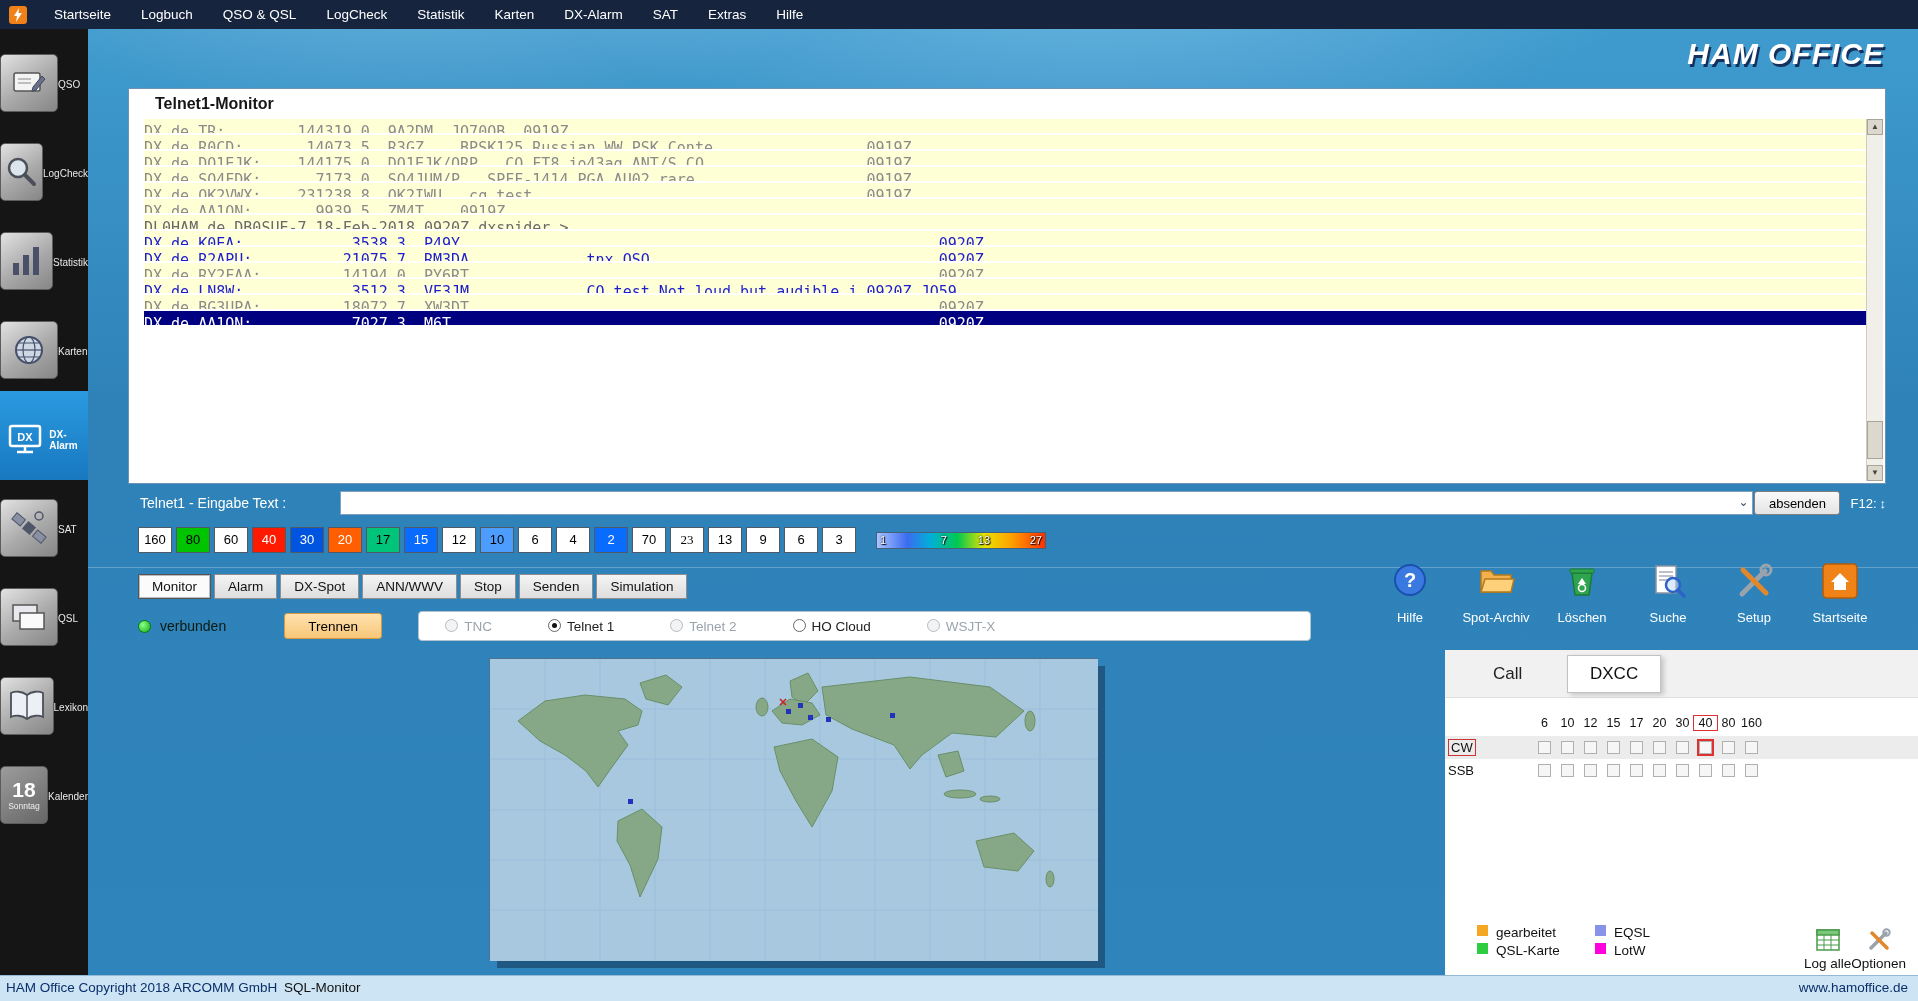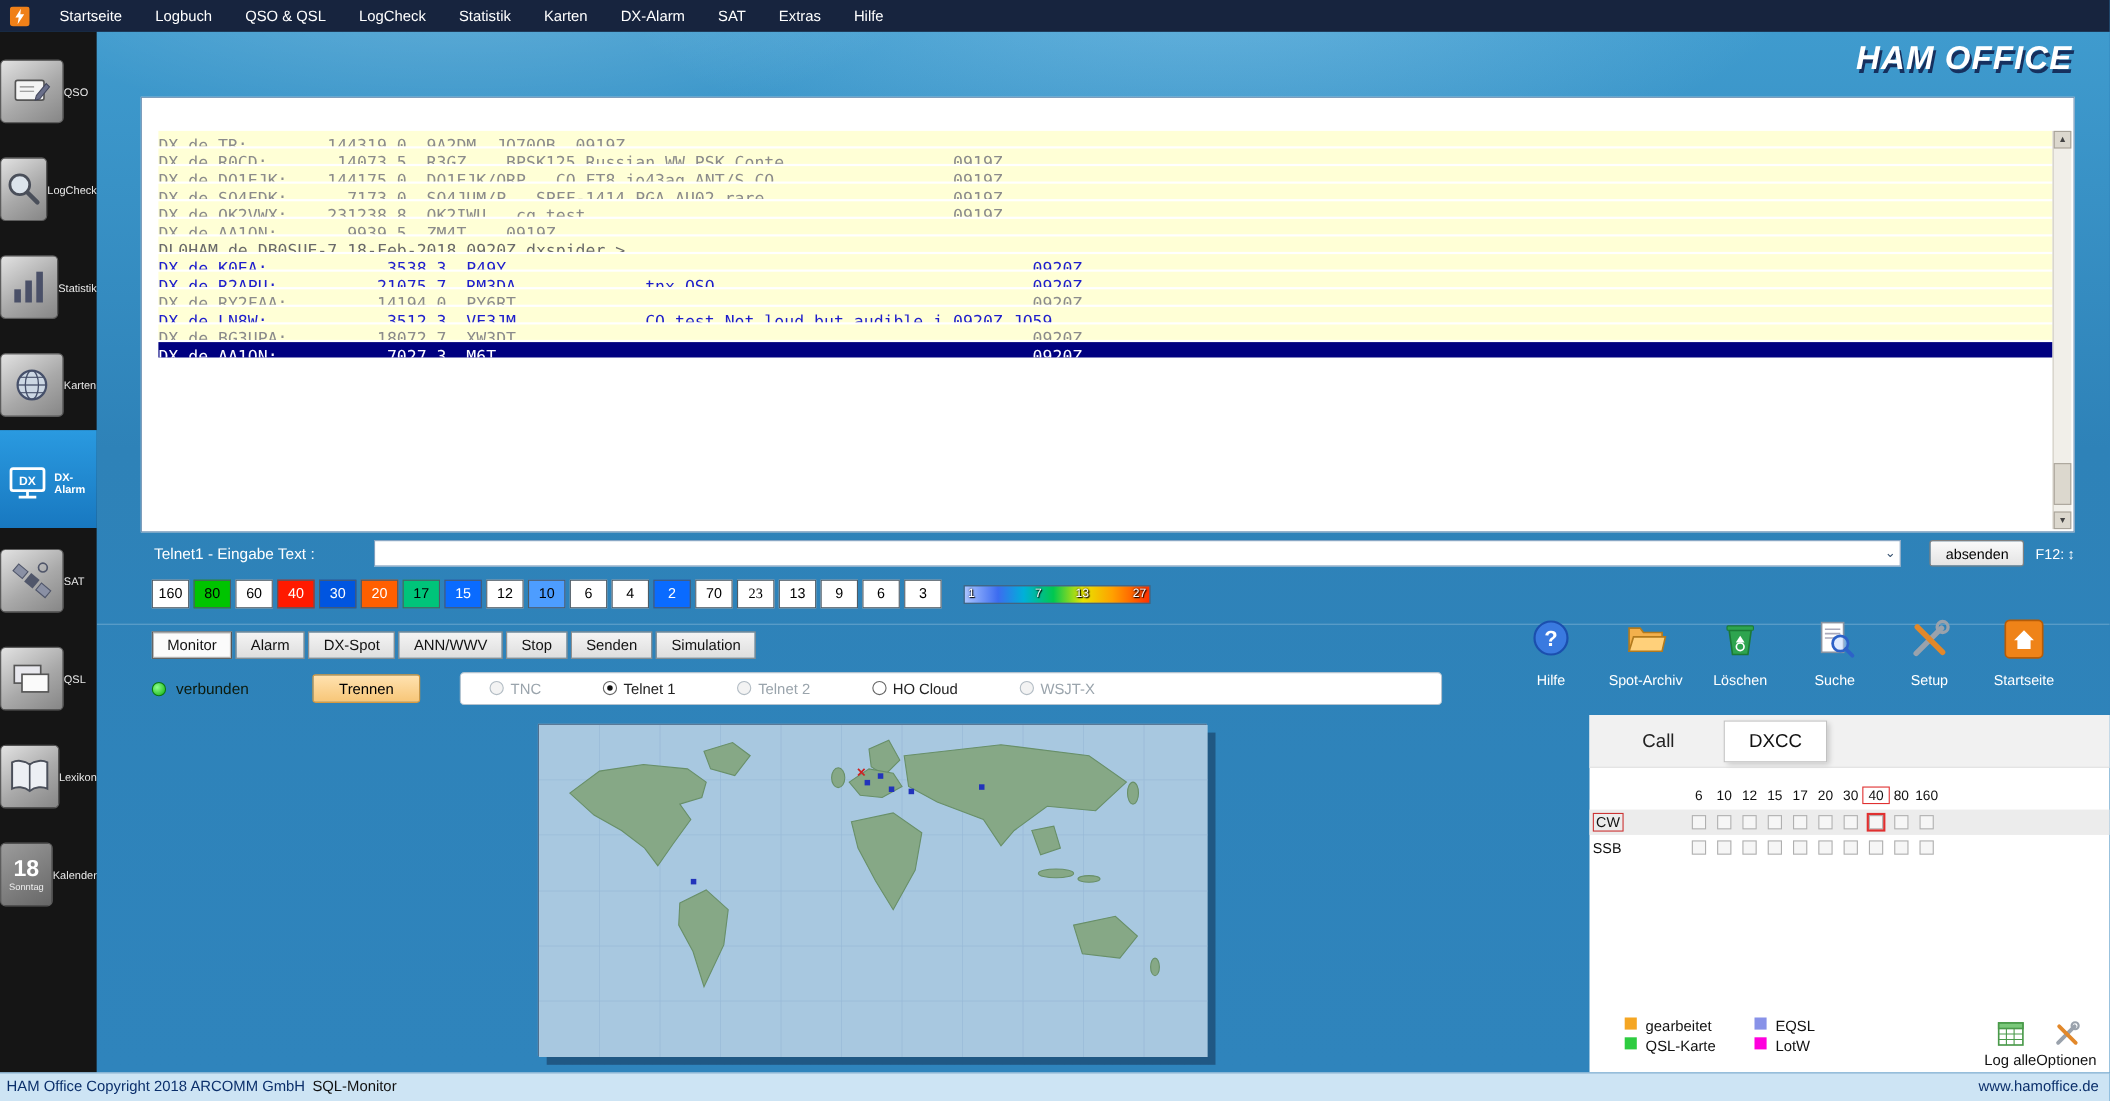--- a/index.html
+++ b/index.html
@@ -54,21 +54,21 @@
   .arr-up{top:0}.arr-dn{bottom:0}
   .thumb{position:absolute;left:0;width:16px;height:38px;bottom:22px;background:#dcd8ce;border:1px solid #a9a49a;cursor:grab}
 
   
   .input-row{position:absolute;left:40px;top:461px;width:1758px;height:26px;display:flex;align-items:center}
   .input-label{color:#fff;font-size:14px;margin-left:12px;width:200px;flex:0 0 auto}
   .combo{position:relative;flex:1;height:24px;background:#fff;border:1px solid #7f9fbf}
   .telnet-input{position:absolute;left:2px;top:1px;right:20px;height:20px;border:none;outline:none;
     font-size:14px;font-family:"Liberation Sans",sans-serif;width:calc(100% - 24px)}
   .combo-arrow{position:absolute;right:4px;top:3px;font-size:12px;color:#35506e}
-  .send-btn{width:86px;height:24px;margin-left:26px;background:linear-gradient(180deg,#fafafa,#e4e4e4);
+  .send-btn{width:86px;height:24px;margin-left:1px;background:linear-gradient(180deg,#fafafa,#e4e4e4);
     border:1px solid #808080;border-radius:3px;font-size:13px;font-family:"Liberation Sans",sans-serif;cursor:pointer}
   .f12{color:#fff;font-size:13px;margin-left:10px}
   .updown-icon{color:#fff;font-size:13px;margin-left:3px}
 
   
   .band-row{position:absolute;left:50px;top:497px;height:28px;display:flex;align-items:center;gap:4px}
   .band-btn{width:34px;height:26px;line-height:24px;text-align:center;border:1px solid #4d5b66;
     font-size:13px;background:#fff;cursor:pointer}
   .band-scale{width:170px;height:17px;margin-left:16px;position:relative;border:1px solid #44617c;
     background:linear-gradient(90deg,#aac4ff 0%,#3c6cf0 18%,#00b0d8 32%,#00c850 48%,#e8e400 64%,#ffa000 80%,#ff3000 100%)}
@@ -256,20 +256,21 @@
         <div class="cal-sub">Sonntag</div>
       </div>
       <div class="side-label">Kalender</div>
     </div>
   </aside>
 
   <main class="main">
     <div class="logo">HAM OFFICE</div>
 
     <section class="monitor">
+      <div class="monitor-title">Telnet1-Monitor</div>
       <div class="monitor-rows">
         <div class="mrow" data-style="gray">DX de TR:        144319.0  9A2DM  JO70OB  0919Z</div>
         <div class="mrow" data-style="gray">DX de R0CD:       14073.5  R3GZ    BPSK125 Russian WW PSK Conte                 0919Z</div>
         <div class="mrow" data-style="gray">DX de DO1EJK:    144175.0  DO1EJK/QRP   CQ FT8 jo43aq ANT/S CQ                  0919Z</div>
         <div class="mrow" data-style="gray">DX de SQ4FDK:      7173.0  SQ4JUM/P   SPFF-1414 PGA AU02 rare                   0919Z</div>
         <div class="mrow" data-style="gray">DX de OK2VWX:    231238.8  OK2IWU   cq test                                     0919Z</div>
         <div class="mrow" data-style="gray">DX de AA1ON:       9939.5  ZM4T    0919Z</div>
         <div class="mrow" data-style="dark">DL0HAM de DB0SUE-7 18-Feb-2018 0920Z dxspider &gt;</div>
         <div class="mrow" data-style="blue">DX de K0EA:            3538.3  P49Y                                                     0920Z</div>
         <div class="mrow" data-style="blue">DX de R2APU:          21075.7  RM3DA             tnx QSO                                0920Z</div>

